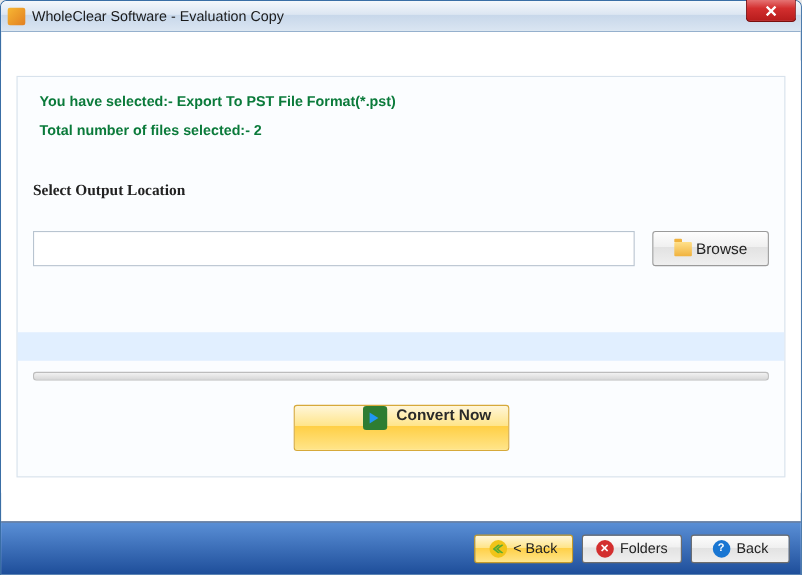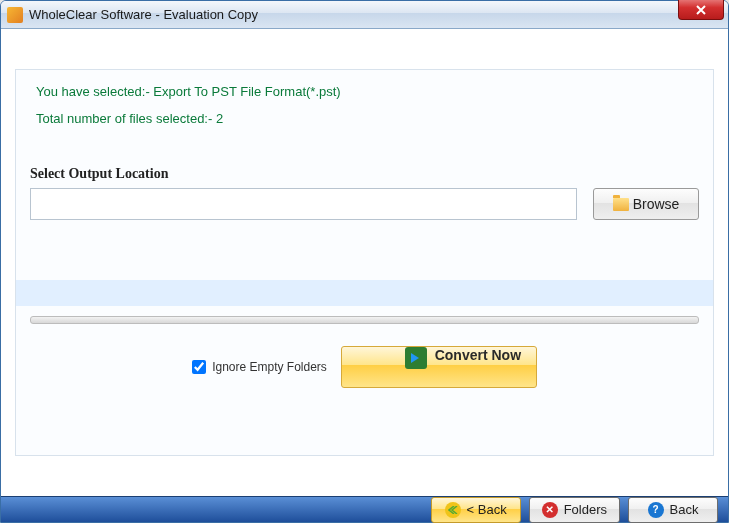--- a/index.html
+++ b/index.html
@@ -71,37 +71,38 @@
     flex: 1;
     border: 1px solid #d8e2ec;
     background: #fbfdff;
     padding: 10px 14px 14px 14px;
     display: flex;
     flex-direction: column;
     position: relative;
   }
   .info1, .info2 {
     color: #0a7a3a;
-    font-weight: normal;
+    font-weight: bold;
     font-size: 13px;
     margin: 4px 0 8px 6px;
   }
   .info2 { margin-bottom: 32px; }
   .output-label {
     font-family: Georgia, "Times New Roman", serif;
     font-size: 14px;
     color: #222;
     margin: 8px 0 6px 0;
     font-weight: bold;
   }
   .output-row {
     display: flex;
     gap: 16px;
     align-items: flex-end;
     margin-bottom: 60px;
+    margin-top: 22px;
   }
   .output-input {
     flex: 1;
     height: 32px;
     border: 1px solid #b8c4d0;
     background: #fff;
     padding: 4px 6px;
     font-size: 13px;
   }
   .browse-btn {
@@ -183,21 +184,21 @@
   .convert-icon::after {
     content:"";
     position:absolute;
     left:6px; top:6px;
     width:0; height:0;
     border-left: 8px solid #2196f3;
     border-top: 5px solid transparent;
     border-bottom: 5px solid transparent;
   }
   .footer {
-    height: 26px;
+    height: 48px;
     background: linear-gradient(to bottom, #5a8fd6 0%, #1e4e9a 100%);
     border-top: 1px solid #1a3e72;
     display: flex;
     align-items: center;
     justify-content: flex-end;
     padding: 0 10px;
     gap: 8px;
   }
   .footer-btn {
     height: 26px;
@@ -259,24 +260,20 @@
         <button class="browse-btn">
           <span class="folder-icon"></span>
           <span>Browse</span>
         </button>
       </div>
 
       <div class="blue-strip"></div>
       <div class="hr-bar"></div>
 
       <div class="convert-row">
-        <label class="check-wrap">
-          <input type="checkbox" checked="" style="">
-          <span>Ignore Empty Folders</span>
-        </label>
         <button class="convert-btn">
           <span class="convert-icon"></span>
           <span>Convert Now</span>
         </button>
       </div>
 
     </div>
   </div>
 
   <div class="footer">

